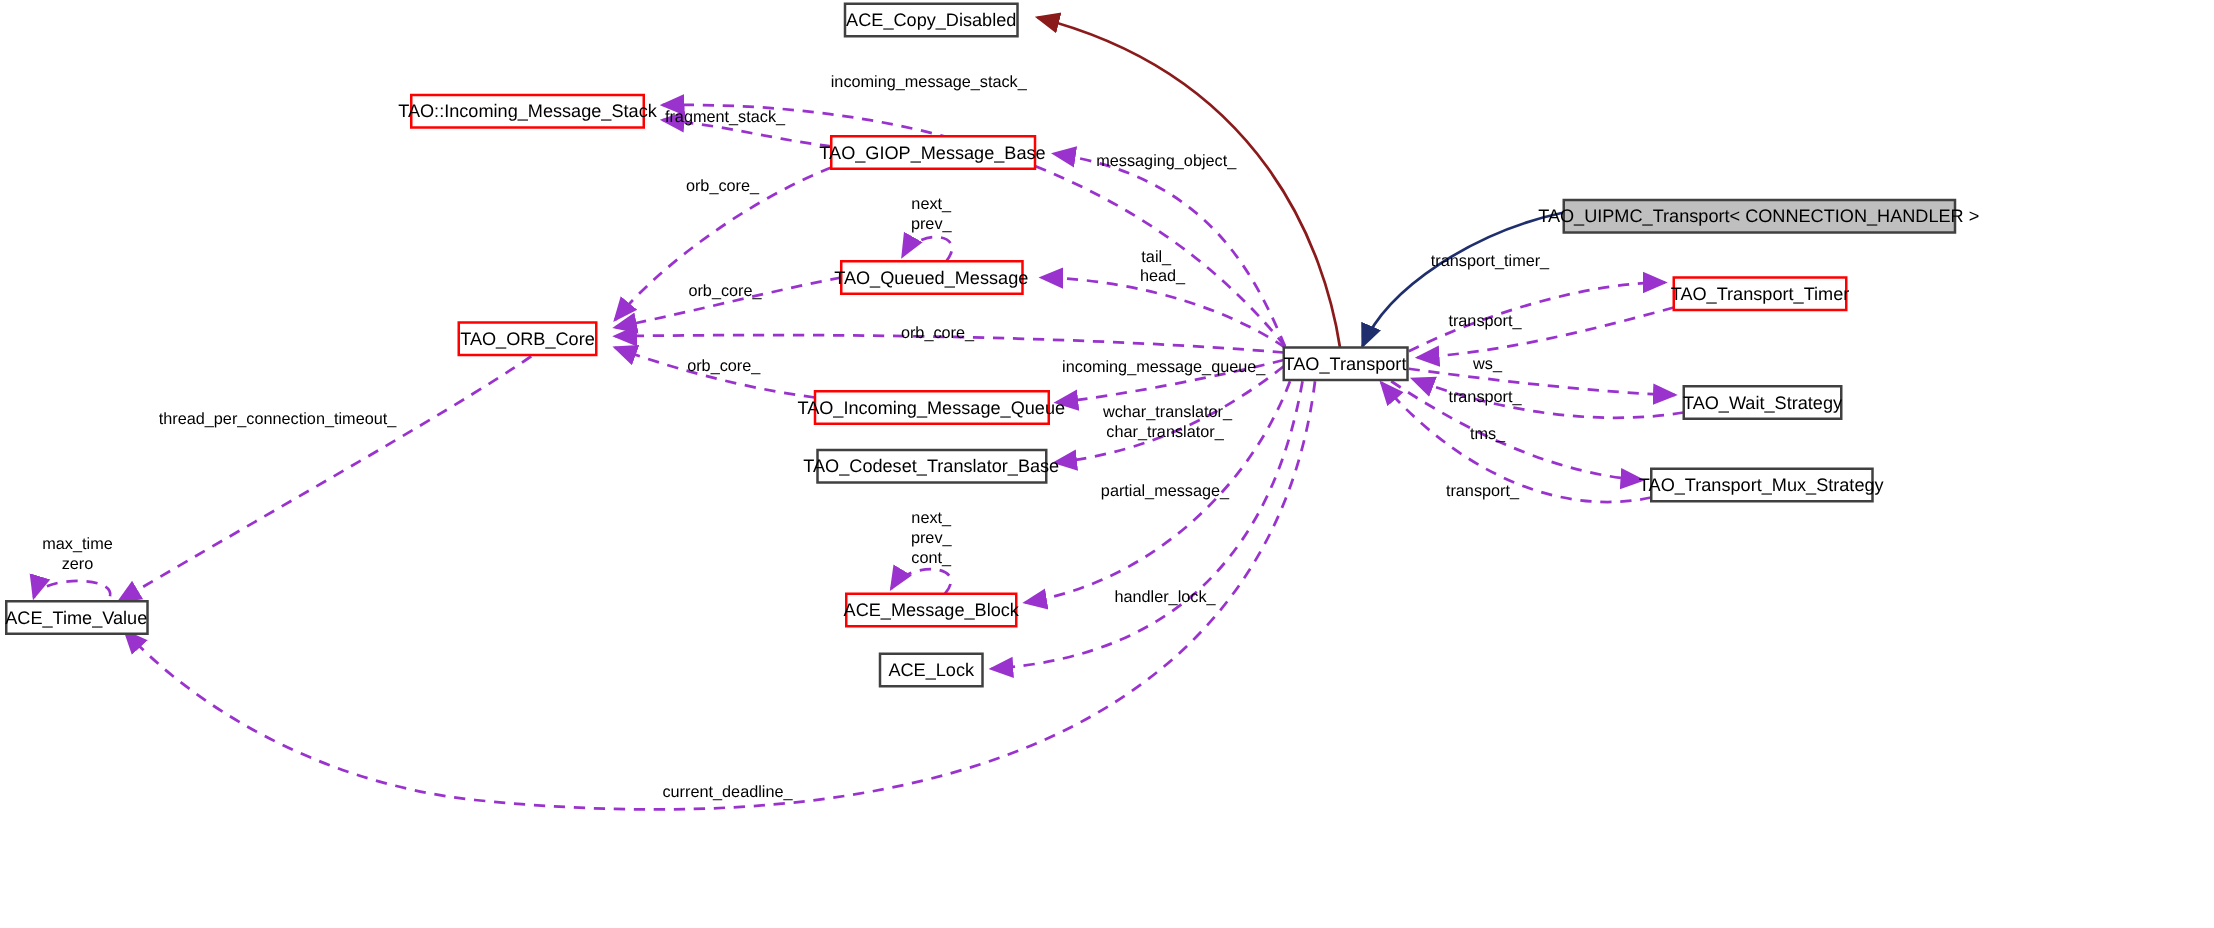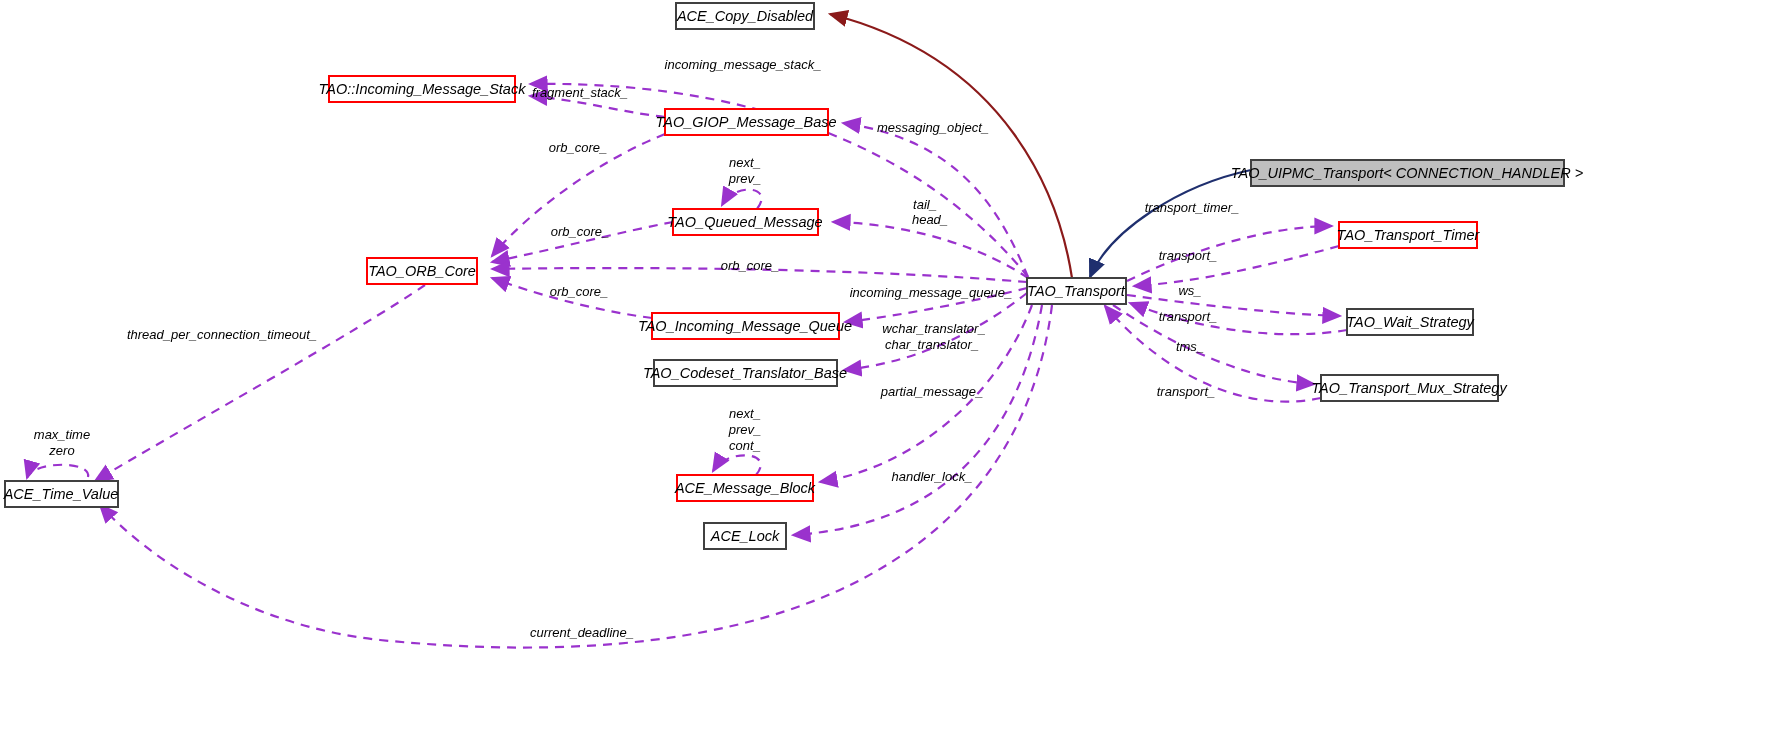--- a/index.html
+++ b/index.html
@@ -9,21 +9,20 @@
   }
   body {
     font-family: "Liberation Sans", sans-serif;
   }
   #diagram-root {
     position: relative;
     width: 1771px;
     height: 742px;
     background: #ffffff;
     overflow: hidden;
-    font-style: italic;
   }
   svg#graph {
     position: absolute;
     left: 0;
     top: 0;
     width: 1771px;
     height: 742px;
   }
   .node-rect {
     fill: #ffffff;

